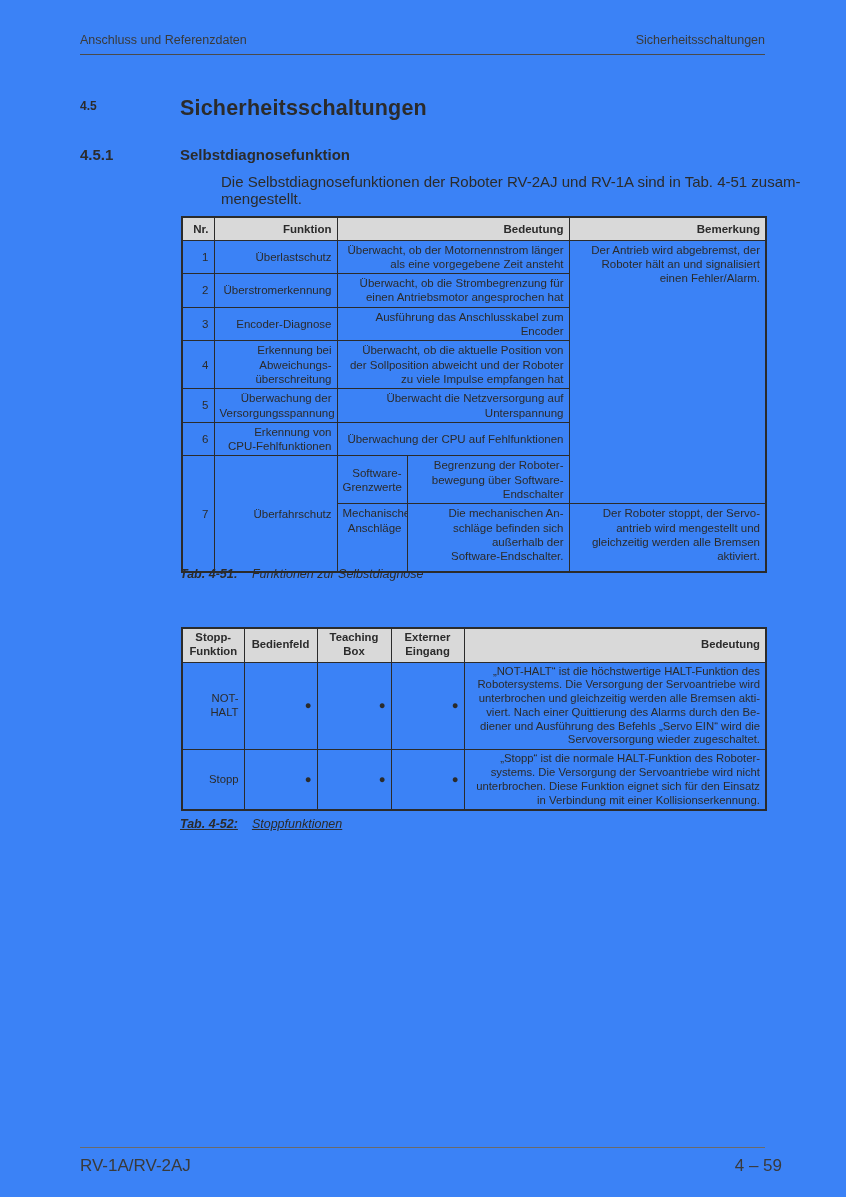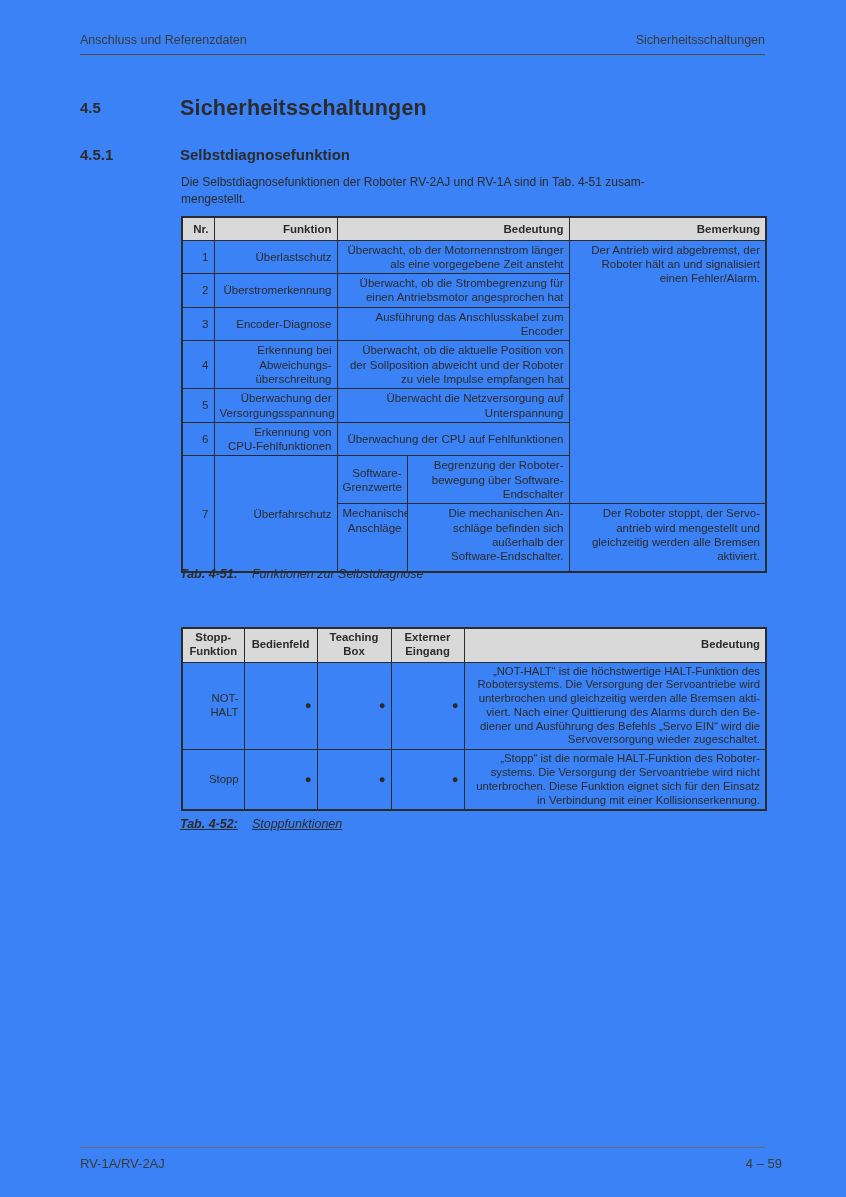--- a/index.html
+++ b/index.html
@@ -10,24 +10,24 @@
     font-family:"Liberation Sans","DejaVu Sans",sans-serif;
     color:#2b2b2b;
     overflow:hidden;
   }
   .abs{position:absolute;}
   
   .run-head{font-size:12.5px;color:#3a3a3a;}
   .rule{position:absolute;height:0;border-top:1.5px solid #4a4a4a;}
   .rule.light{border-top:1.5px solid #6a6a6a;}
   
-  .h1-num{font-size:15px;font-weight:bold;}
+  .h1-num{font-size:12px;font-weight:bold;}
   .h1-title{font-size:21.5px;font-weight:bold;letter-spacing:0.2px;}
   .h2-num,.h2-title{font-size:15px;font-weight:bold;}
-  .body-text{font-size:12px;line-height:16.5px;white-space:pre-line;}
+  .body-text{font-size:15px;line-height:16.5px;white-space:pre-line;margin-left:40px;}
   
   table.doc{border-collapse:collapse;table-layout:fixed;}
   table.doc td,table.doc th{
     border:1px solid #2b2b2b;
     font-size:11.5px;line-height:14.3px;
     padding:2px 5px;
     white-space:pre-line;
     overflow:hidden;
     font-weight:normal;text-align:right;
   }
@@ -36,21 +36,21 @@
   td.c{text-align:center;vertical-align:middle;}
   td.vm{vertical-align:middle;}
   td.vt{vertical-align:top;padding-top:3px;}
   
   table.stopp td,table.stopp th{font-size:11.3px;line-height:13.8px;}
   table.stopp th.cc{text-align:center;}
   .bullet{font-size:12px;}
   
   .caption{font-size:12.5px;font-style:italic;display:flex;}
   .caption .cap-label{font-weight:bold;margin-right:14px;}
-  .foot-text{font-size:13px;color:#3a3a3a;}
+  .foot-text{font-size:17px;color:#3a3a3a;}
 </style>
 </head>
 <body>
 
 <div class="page">
 
   <div class="abs run-head" style="left:80px;top:33px;">Anschluss und Referenzdaten</div>
   <div class="abs run-head" style="right:81px;top:33px;">Sicherheitsschaltungen</div>
   <div class="rule" style="left:80px;top:54px;width:685px;"></div>
 

